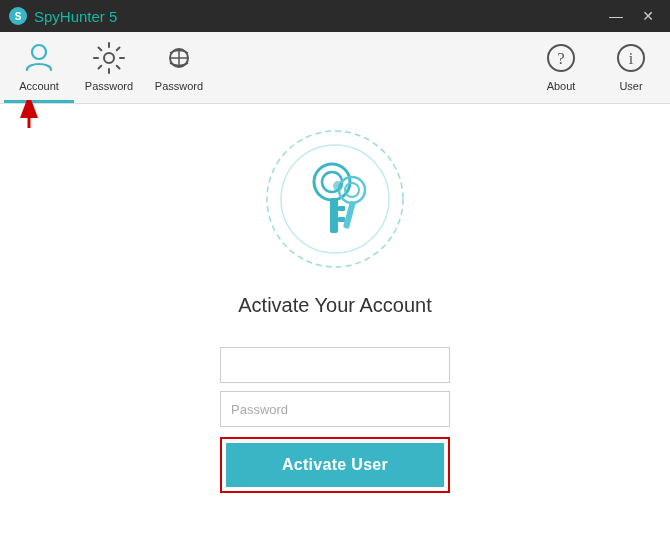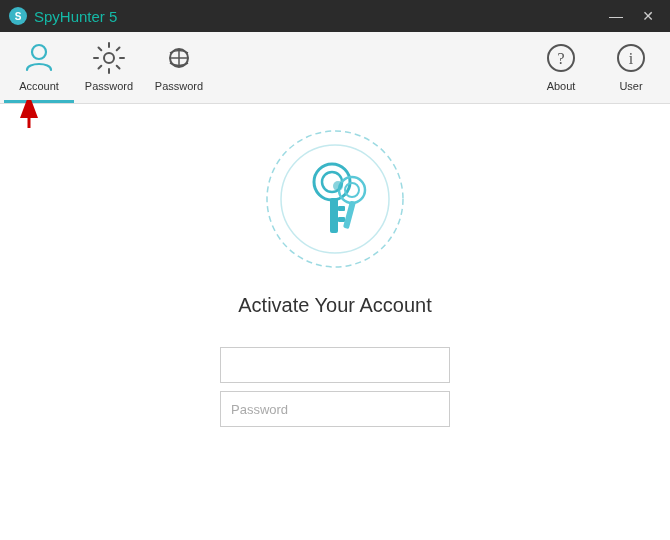--- a/index.html
+++ b/index.html
@@ -287,13 +287,16 @@
     </svg>
   </div>
 
   <div class="activate-title">Activate Your Account</div>
 
   <div class="form-area">
     <input type="email" class="form-input" value="" placeholder="" style="">
     <input type="password" class="form-input" placeholder="Password" style="">
   </div>
 
+  <div class="activate-btn-wrapper">
+    <button class="activate-btn">Activate User</button>
+  </div>
 </div>
 
 </body></html>

